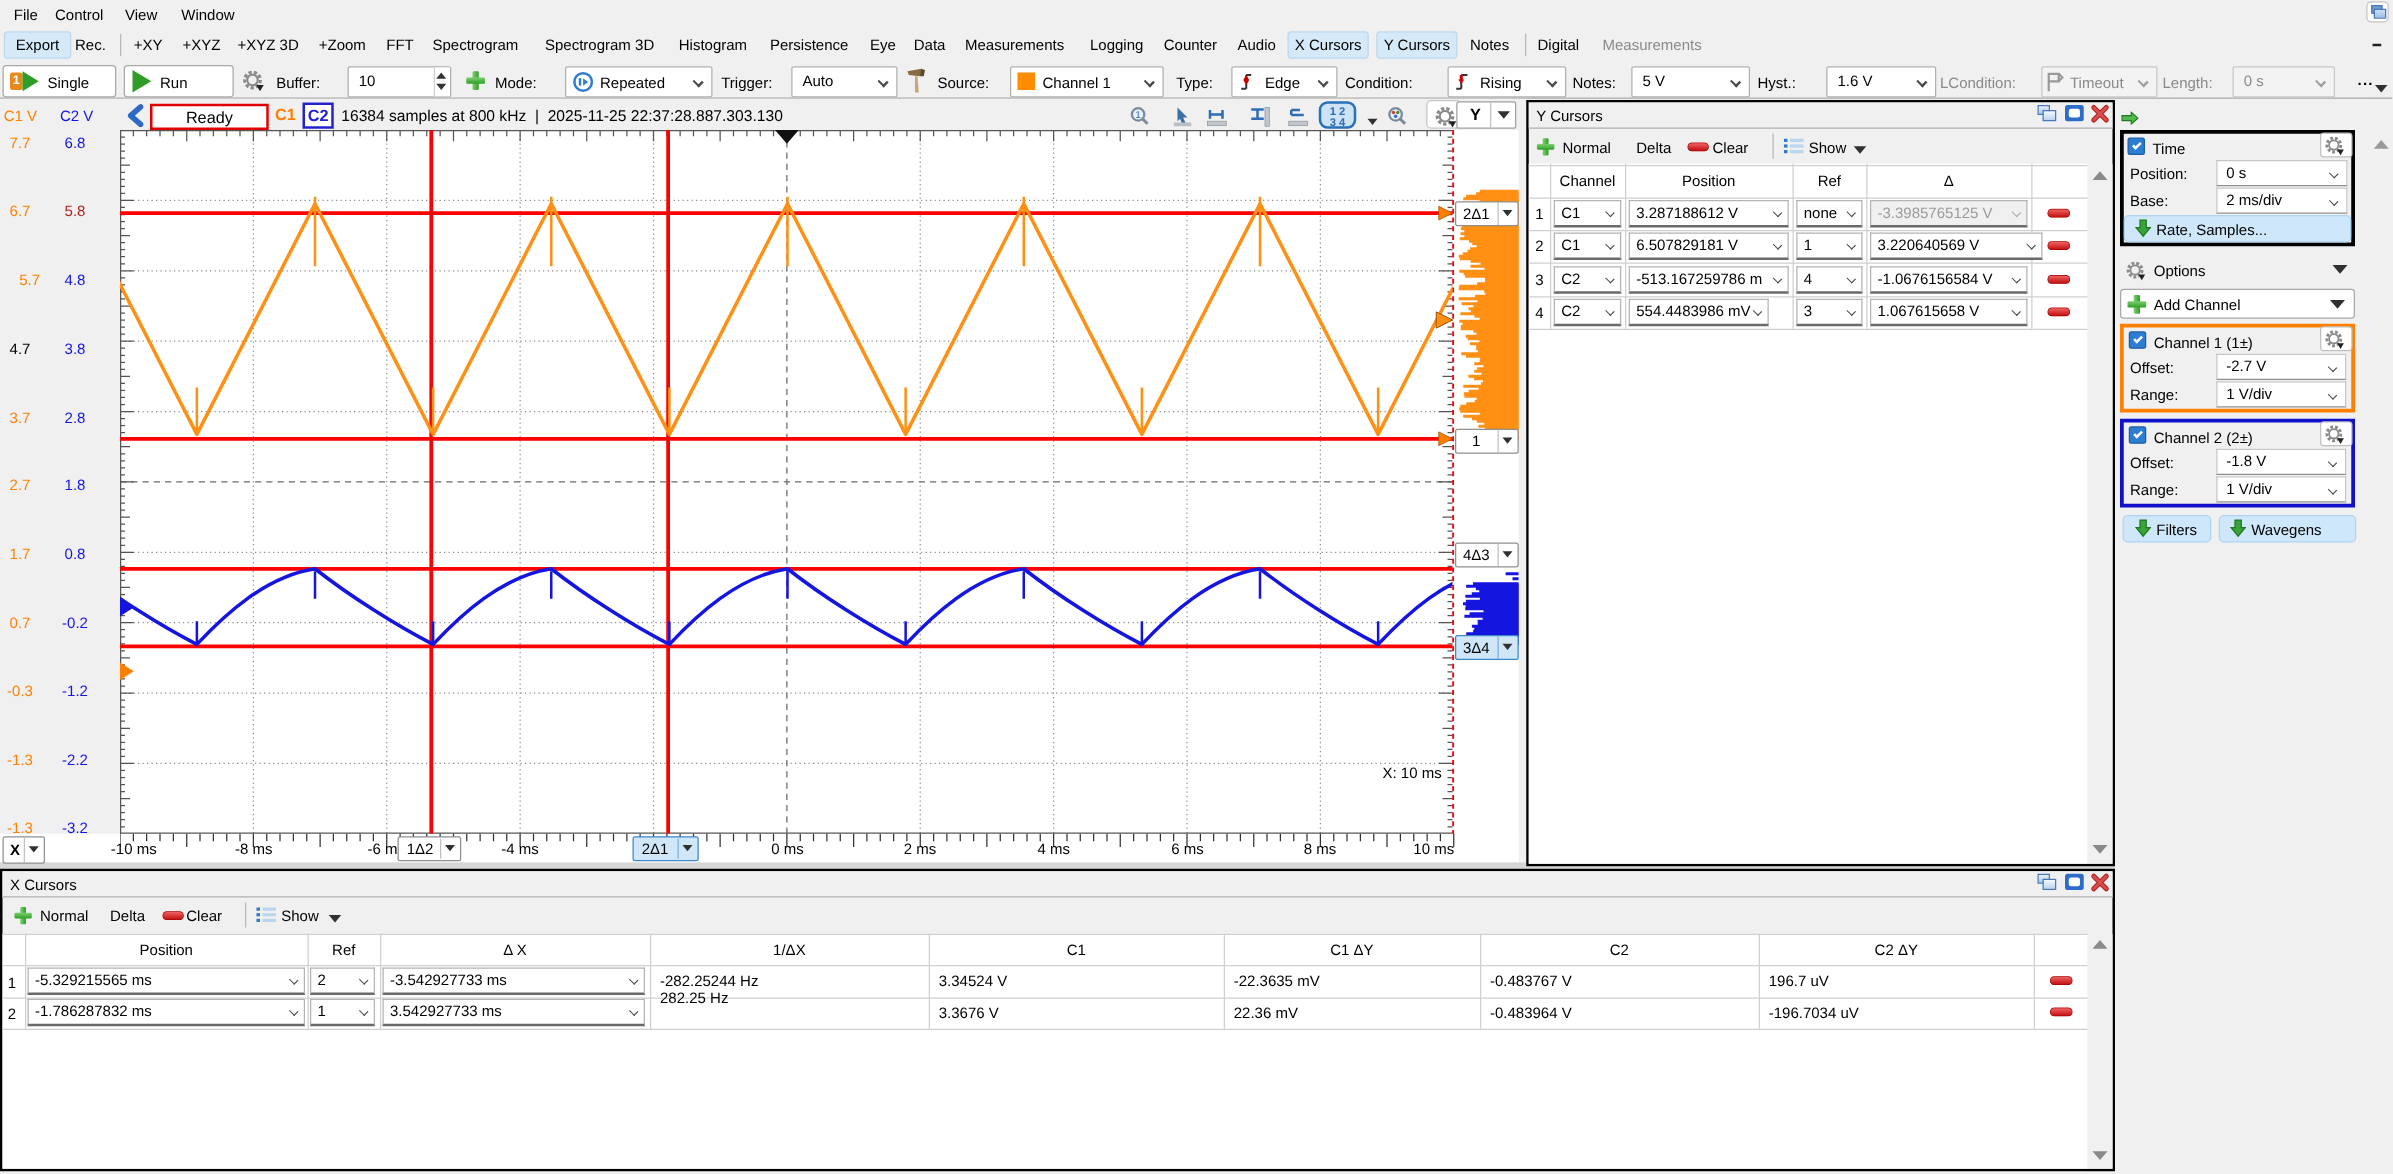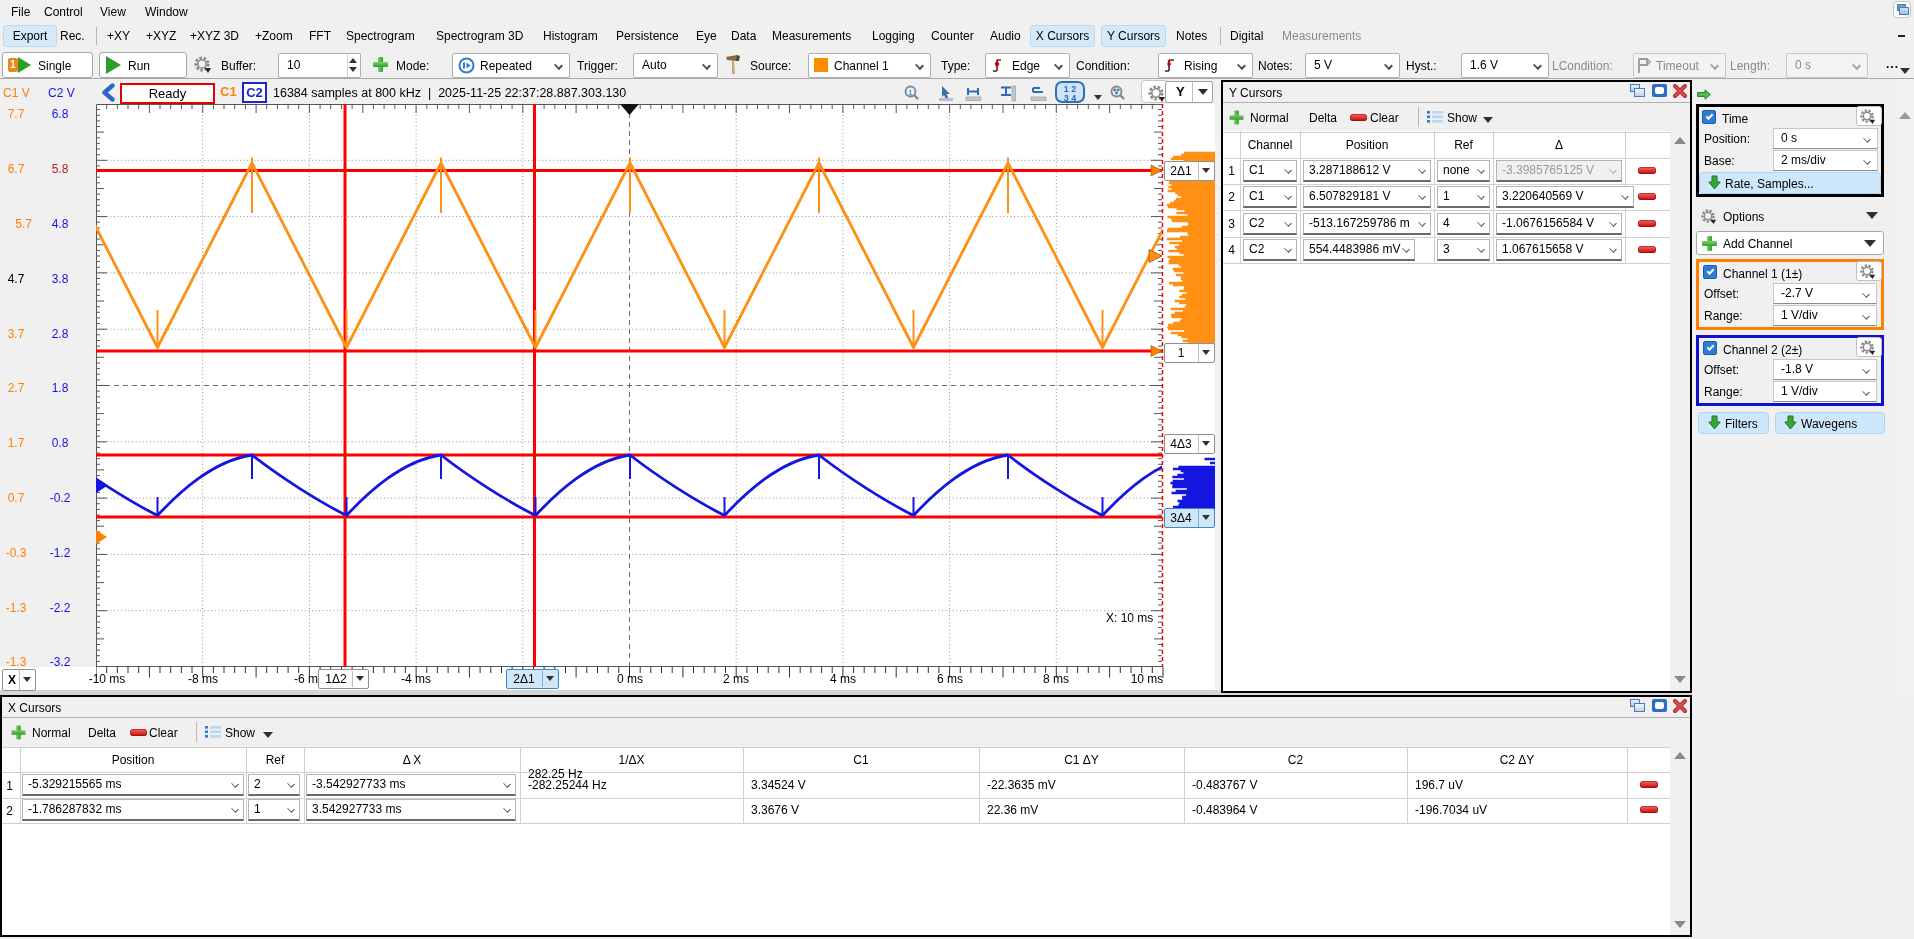--- a/index.html
+++ b/index.html
@@ -508,18 +508,18 @@
 <div class="pt" style="left:528px;top:778px">-282.25244 Hz</div>
 <div class="pt" style="left:751px;top:778px">3.34524 V</div>
 <div class="pt" style="left:987px;top:778px">-22.3635 mV</div>
 <div class="pt" style="left:1192px;top:778px">-0.483767 V</div>
 <div class="pt" style="left:1415px;top:778px">196.7 uV</div>
 <div class="dash" style="left:1640px;top:781px;width:18px"></div>
 <div class="pt" style="left:0;top:804px;width:19px;text-align:center">2</div>
 <div class="tcb" style="left:22px;top:799px;width:222px;height:22px">-1.786287832 ms<i></i></div>
 <div class="tcb" style="left:248px;top:799px;width:52px;height:22px">1<i></i></div>
 <div class="tcb" style="left:306px;top:799px;width:210px;height:22px">3.542927733 ms<i></i></div>
-<div class="pt" style="left:528px;top:767px">282.25 Hz</div>
+<div class="pt" style="left:528px;top:791px">282.25 Hz</div>
 <div class="pt" style="left:751px;top:803px">3.3676 V</div>
 <div class="pt" style="left:987px;top:803px">22.36 mV</div>
 <div class="pt" style="left:1192px;top:803px">-0.483964 V</div>
 <div class="pt" style="left:1415px;top:803px">-196.7034 uV</div>
 <div class="dash" style="left:1640px;top:806px;width:18px"></div>
 
 </body></html>

